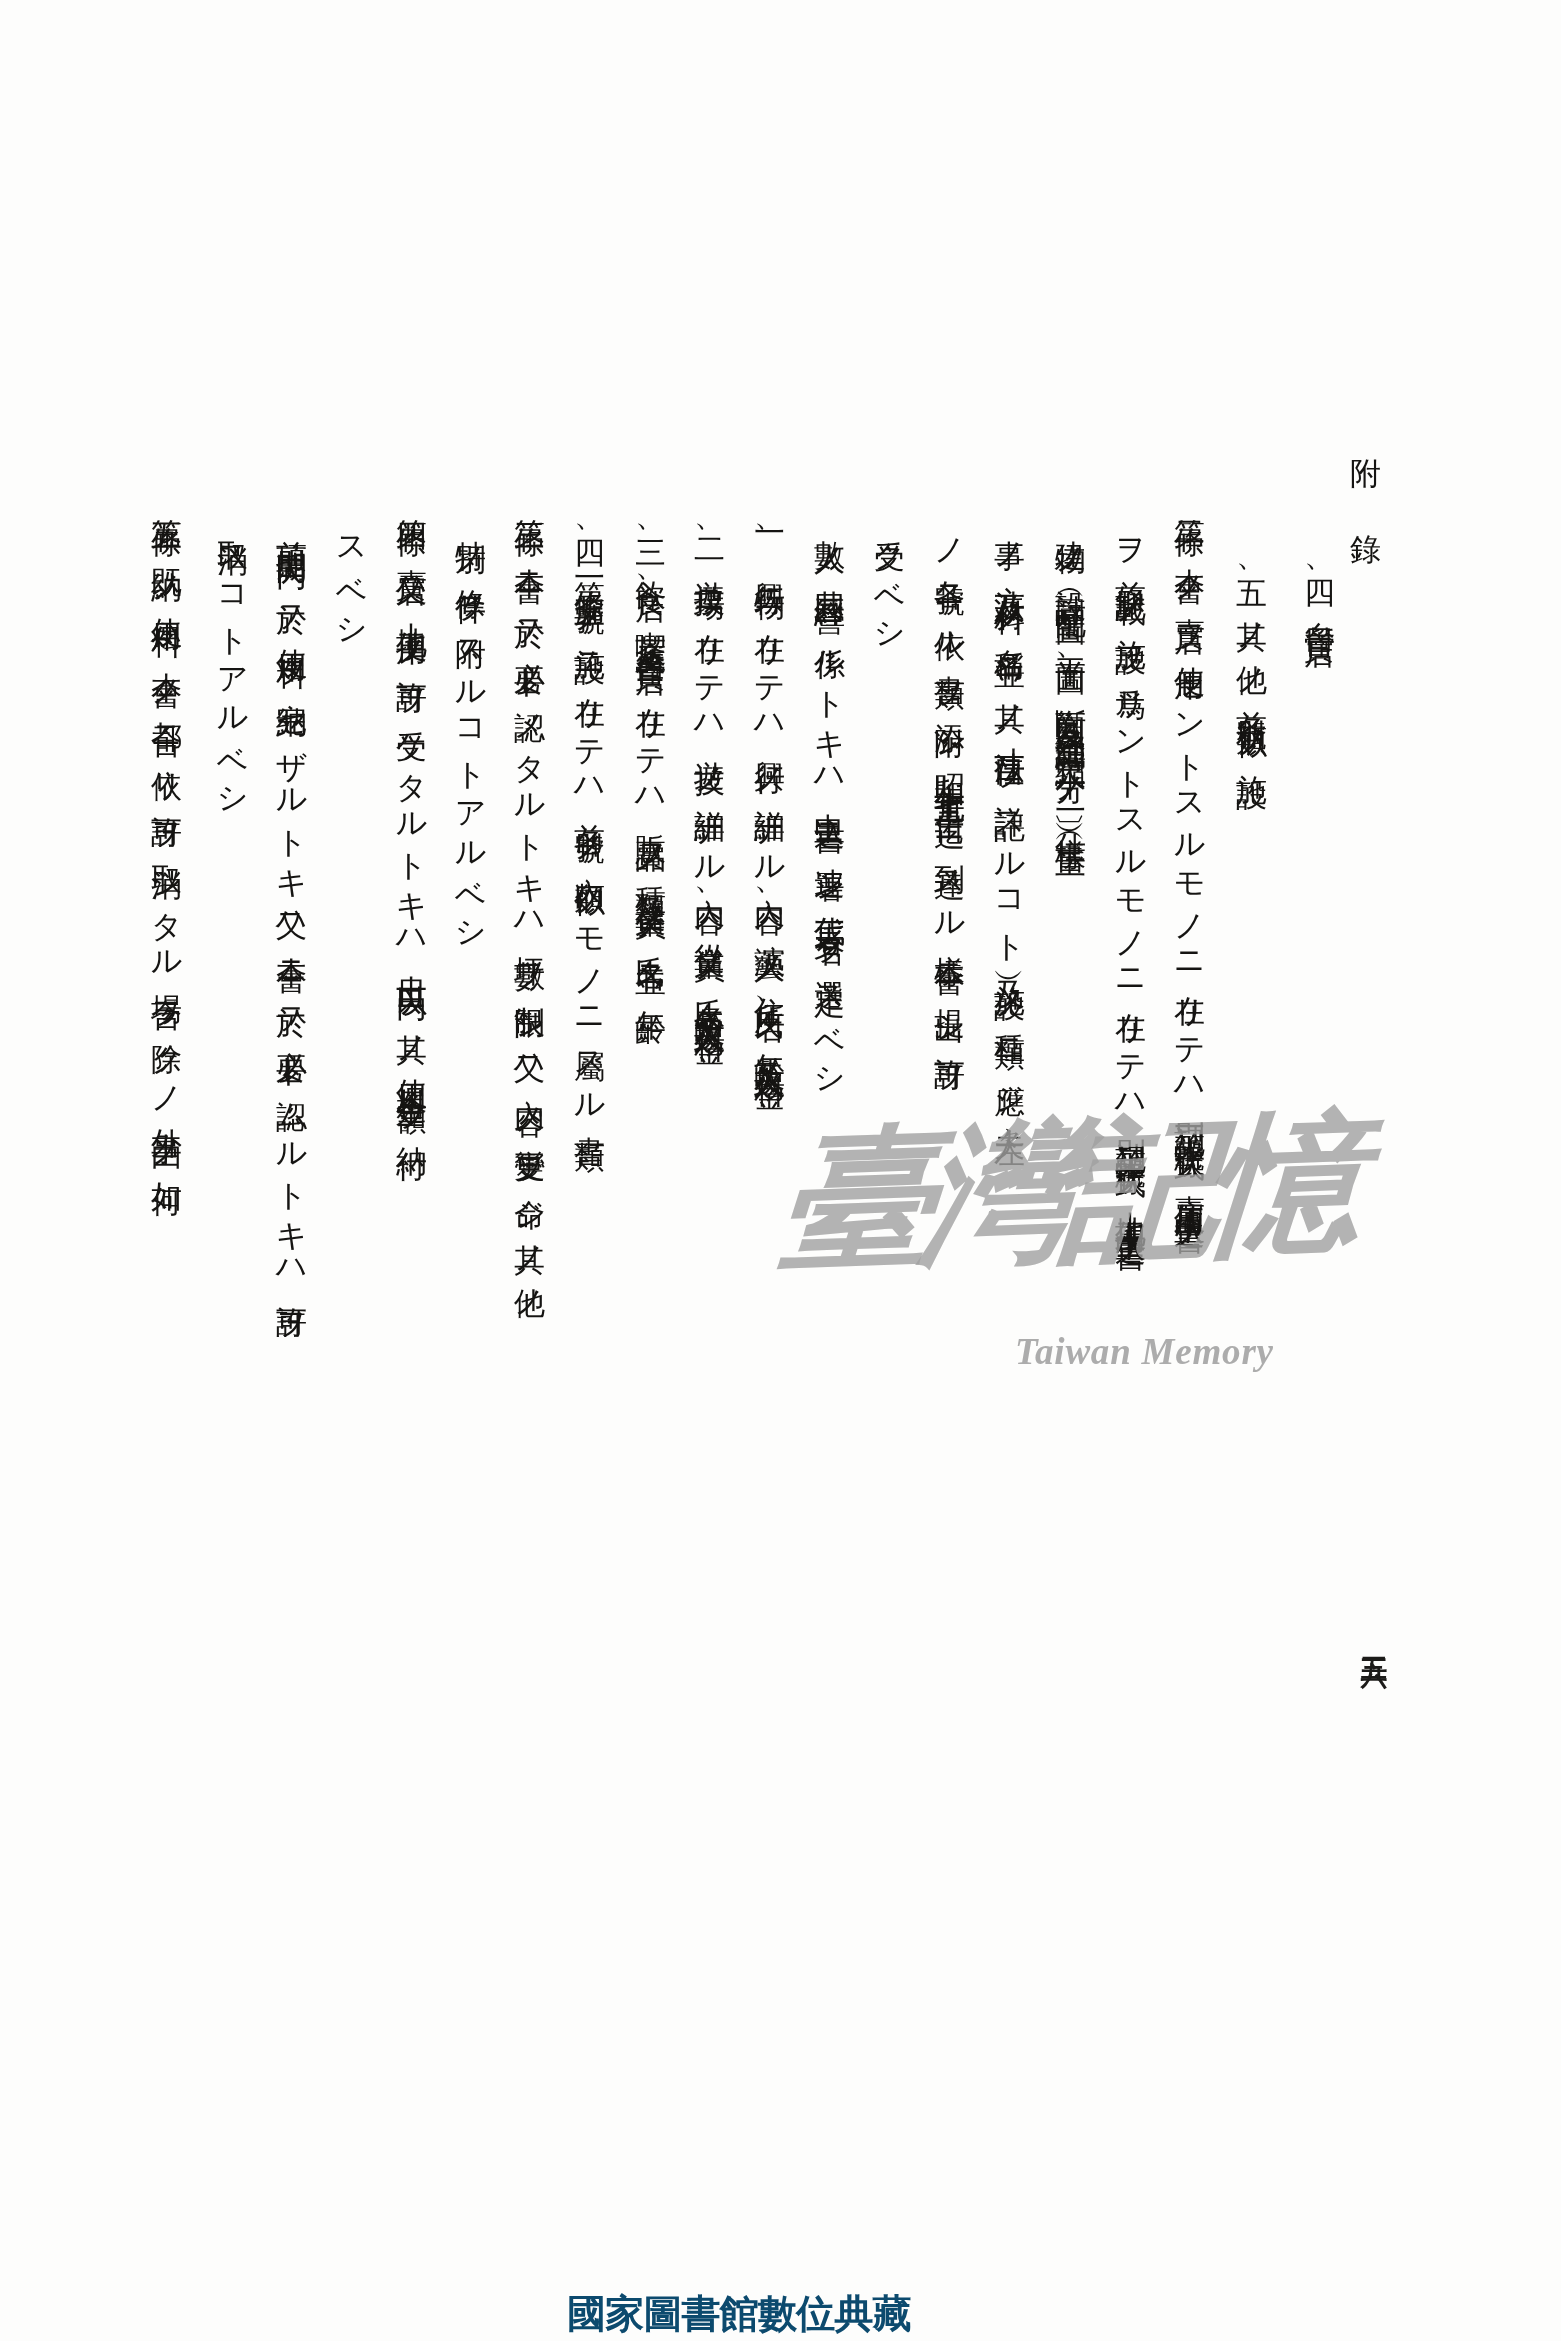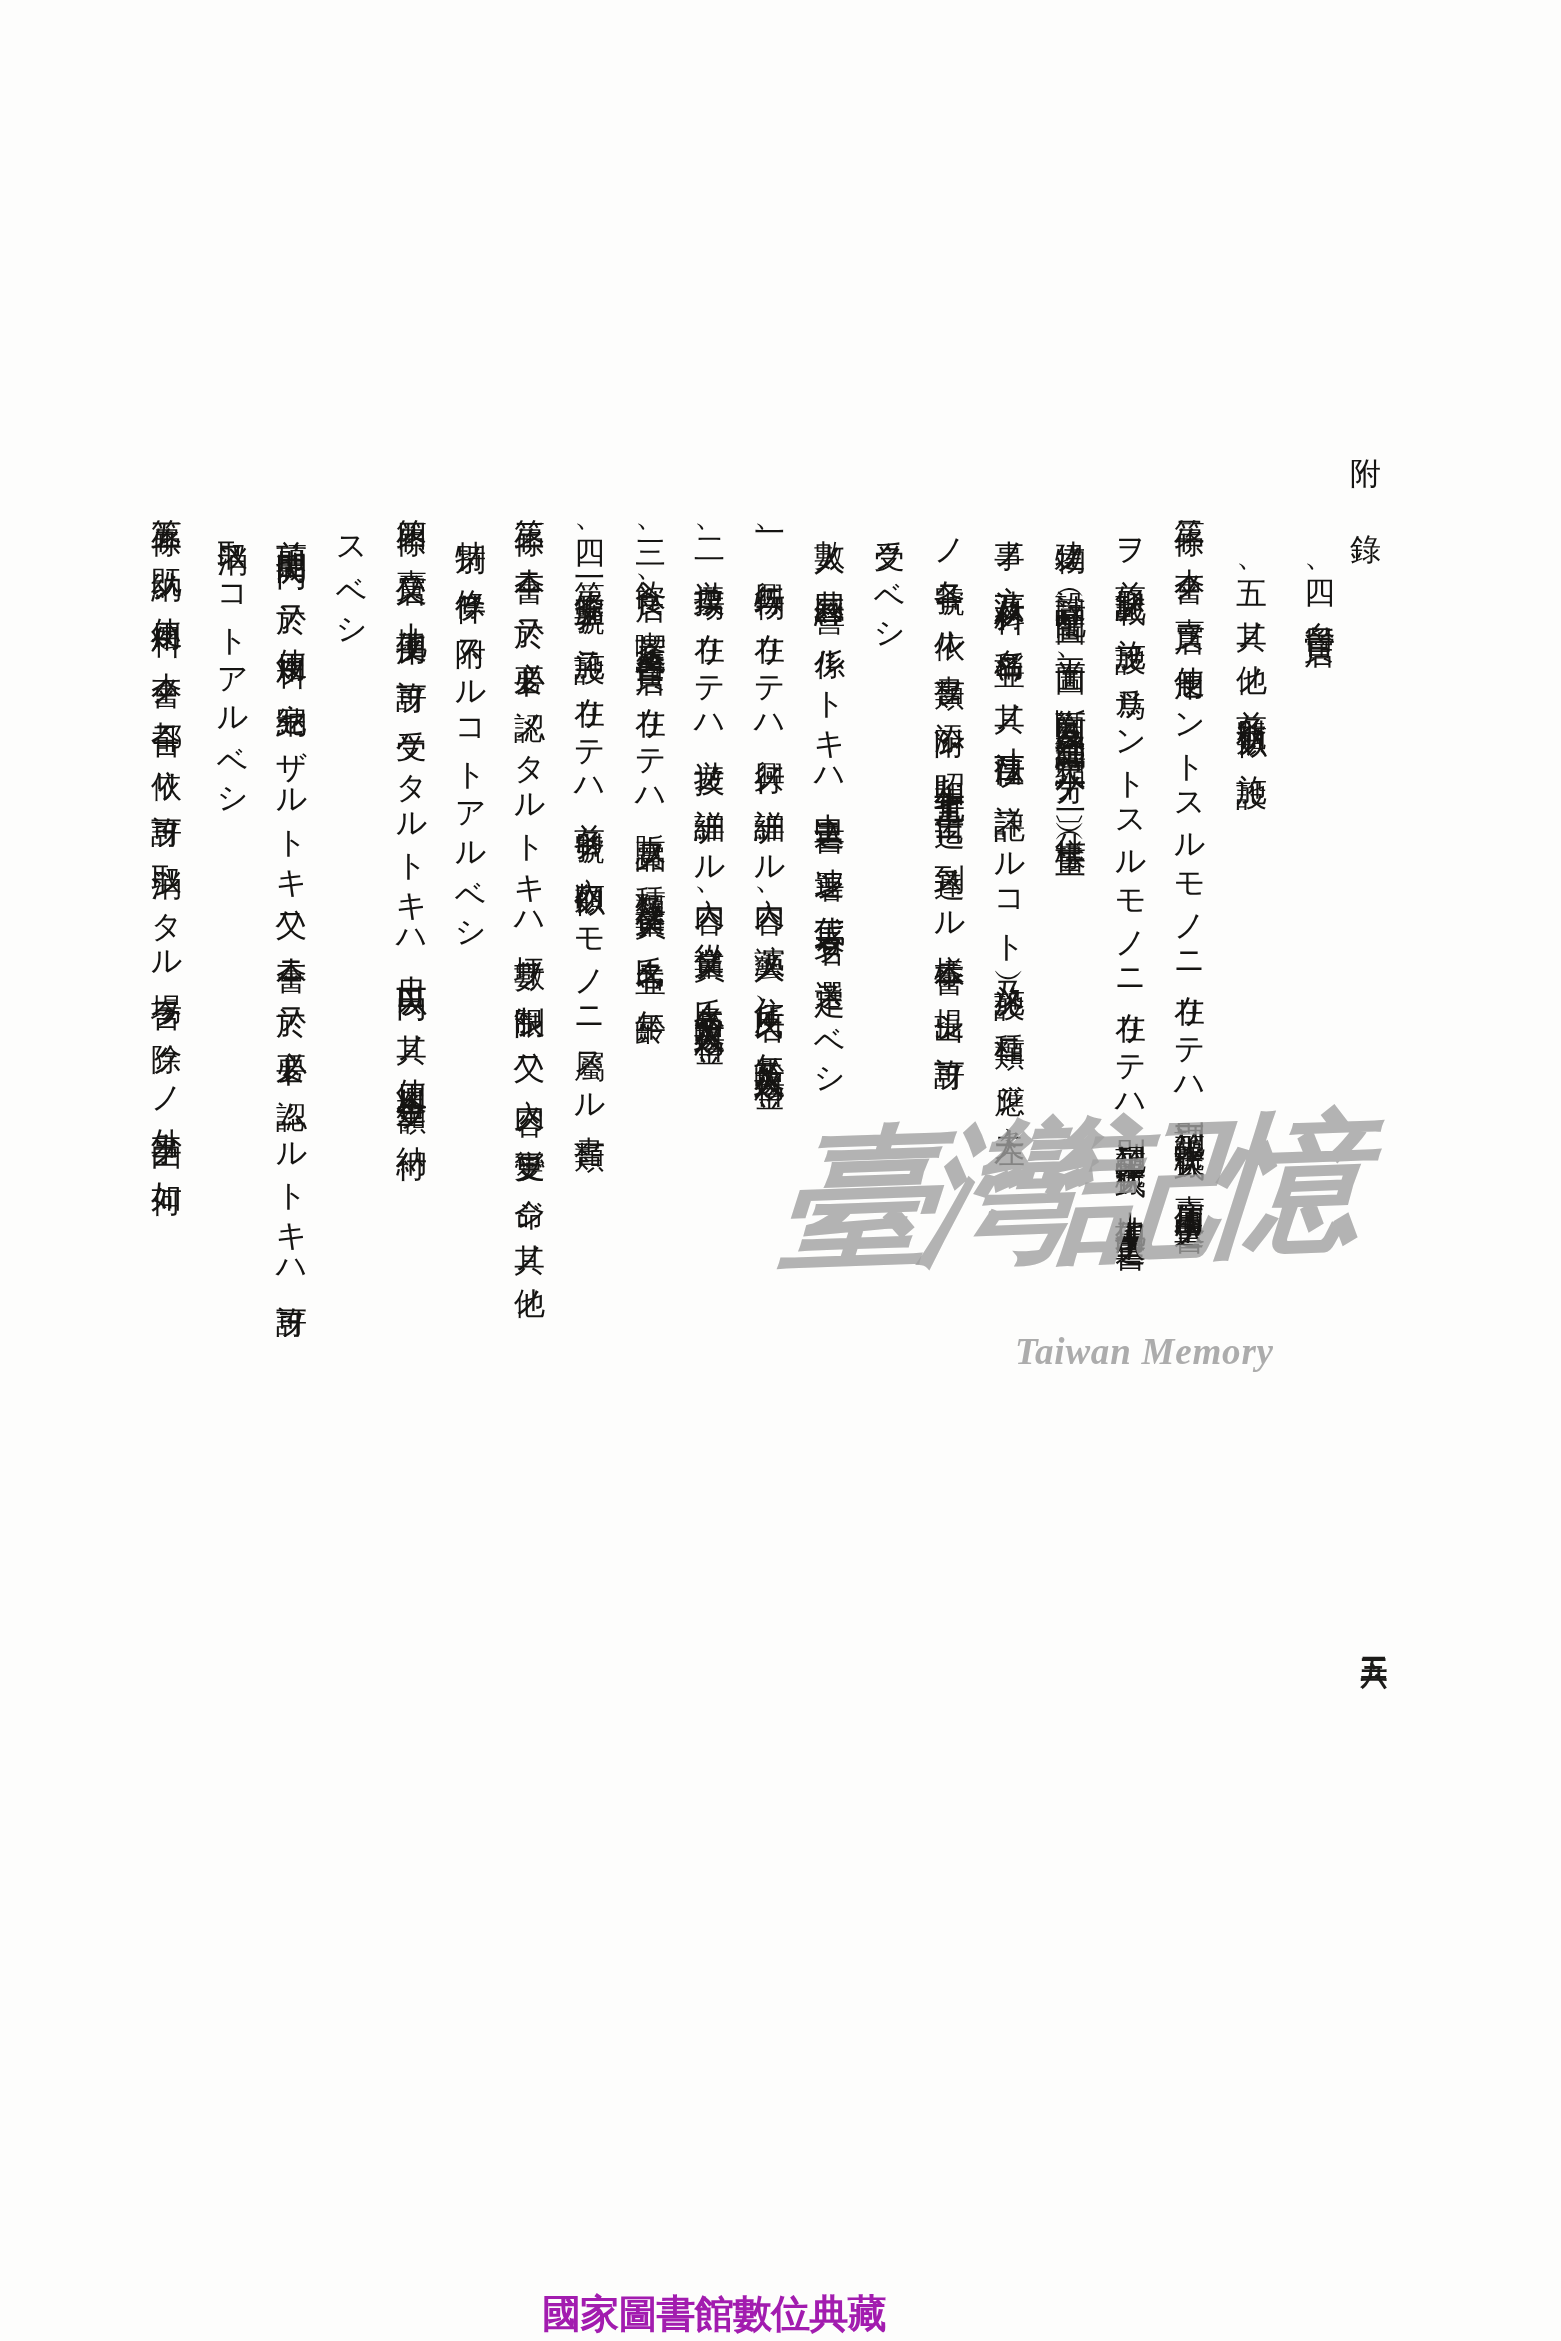--- a/index.html
+++ b/index.html
@@ -57,26 +57,26 @@
     font-style:italic;
     font-weight:bold;
     color:rgba(158,158,158,0.85);
     letter-spacing:0.8px;
     z-index:5;
     white-space:nowrap;
     margin-top:6px;
   }
   .footer-caption{
     position:absolute;
-    left:542px;top:2287px;
+    left:567px;top:2287px;
     font-family:"Liberation Sans","DejaVu Sans",sans-serif;
     font-size:39px;
     font-weight:600;
     letter-spacing:-0.8px;
-    color:#a21caf;
+    color:#0c4a6e;
     white-space:nowrap;
   }
   .text-layer{position:absolute;inset:0;z-index:2;}
 </style>
 </head>
 <body>
 
 <div class="page">
 
   <div class="text-layer" id="text-layer">

